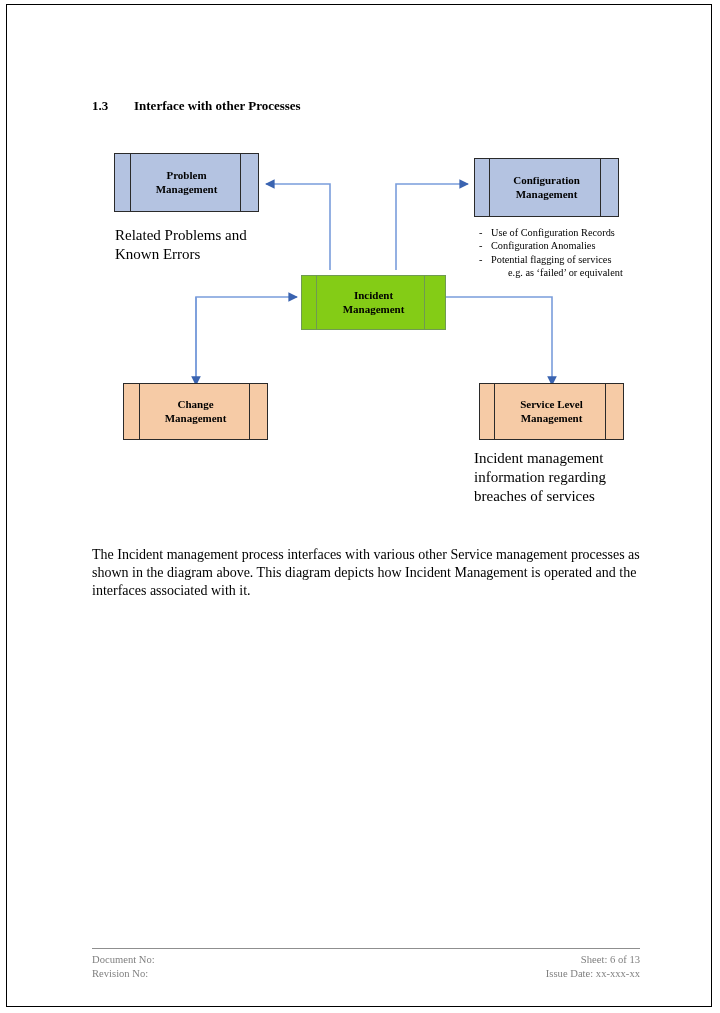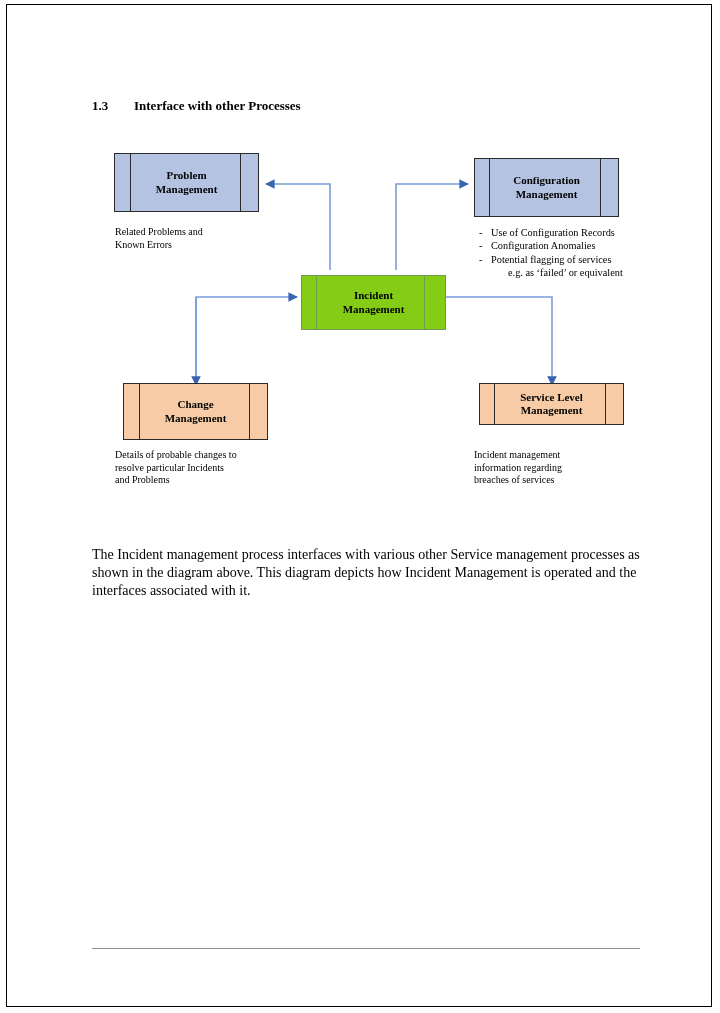--- a/index.html
+++ b/index.html
@@ -113,21 +113,21 @@
 
   .box-peach {
     background: #f6cba6;
     border: 1.6px solid #2a2a2a;
   }
   .box-peach .band { border-left-color: #2a2a2a; }
 
   
   .caption {
     position: absolute;
-    font-size: 10px;
+    font-size: 15px;
     line-height: 1.26;
     color: #000000;
     white-space: pre-line;
   }
   .caption-bullets {
     position: absolute;
     font-size: 10.3px;
     line-height: 1.29;
     color: #000000;
   }
@@ -237,30 +237,37 @@
     <span class="band" style="left:14px;"></span>
     <span class="band" style="right:20px;"></span>
     <span class="proc-label"><span>Incident</span><br><span>Management</span></span>
   </div>
 
   <div class="proc-box box-peach" style="left:116px; top:378px; width:145px; height:57px;text-align:center;">
     <span class="band" style="left:15px;"></span>
     <span class="band" style="right:17px;"></span>
     <span class="proc-label"><span>Change</span><br><span>Management</span></span>
   </div>
-  <div class="caption" style="left:108px; top:444px; width:185px;">Details of probable changes to
-resolve particular Incidents
-and Problems</div>
-
-  <div class="proc-box box-peach" style="left:472px; top:378px; width:145px; height:42px;">
+
+  <div class="proc-box box-peach" style="left:472px; top:378px; width:145px; height:57px;">
     <span class="band" style="left:14px;"></span>
     <span class="band" style="right:17px;"></span>
     <span class="proc-label"><span>Service Level</span><br><span>Management</span></span>
   </div>
   <div class="caption" style="left:467px; top:444px; width:175px;">Incident management
 information regarding
 breaches of services</div>
 
   <div class="body-para">The Incident management process interfaces with various other Service management processes as shown in the diagram above. This diagram depicts how Incident Management is operated and the interfaces associated with it.</div>
 
   <div class="footer-rule"></div>
+  <div class="footer">
+    <div class="footer-col-left">
+      <div>Document No:</div>
+      <div>Revision No:</div>
+    </div>
+    <div class="footer-col-right">
+      <div>Sheet: 6 of 13</div>
+      <div>Issue Date: xx-xxx-xx</div>
+    </div>
+  </div>
 
 </div>
 
 </body></html>

